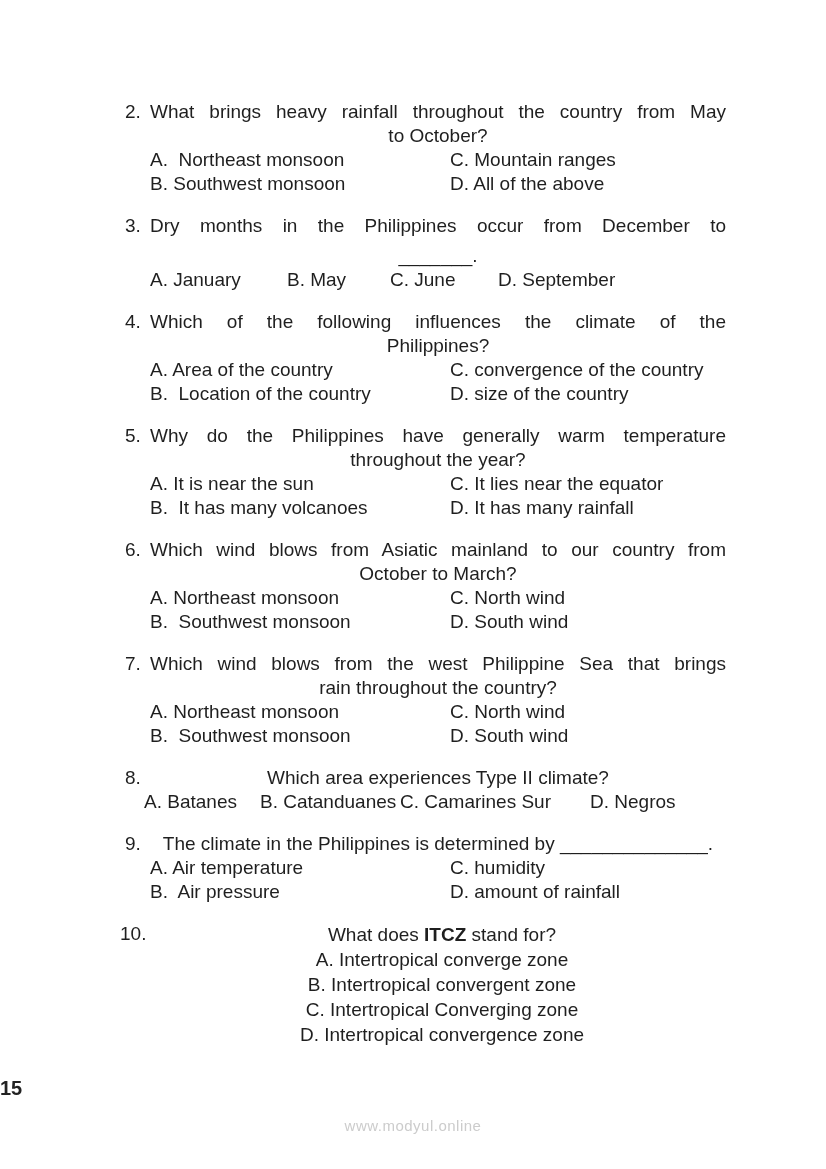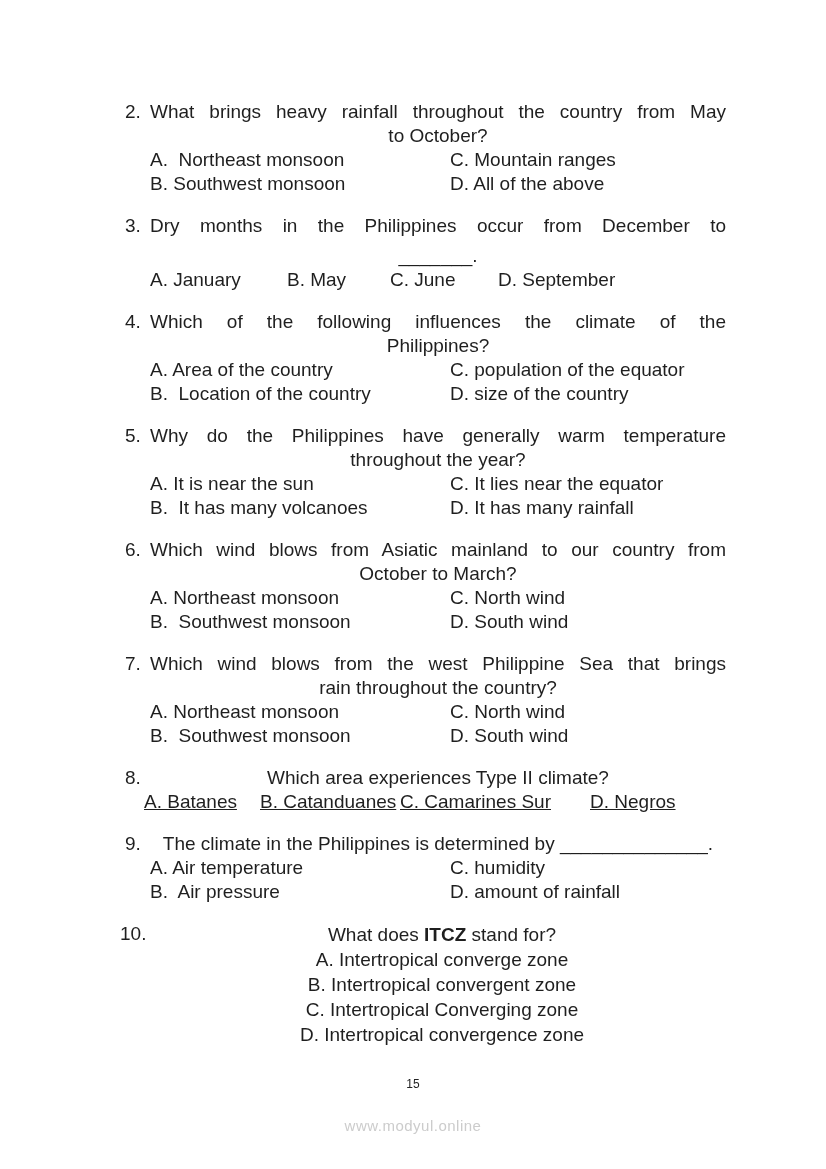--- a/index.html
+++ b/index.html
@@ -33,34 +33,33 @@
     white-space: normal;
   }
   .blankline { margin-top: 6px; }
   .optrow { display: flex; line-height: 24px; white-space: pre-wrap; }
   .optrow .c1 { width: 300px; flex-shrink: 0; }
   .optrow .c2 { flex: 1; }
   .inline-opts { display: flex; line-height: 24px; white-space: pre-wrap; }
   .inline-opts.q3 span:nth-child(1) { width: 137px; flex-shrink: 0; }
   .inline-opts.q3 span:nth-child(2) { width: 103px; flex-shrink: 0; }
   .inline-opts.q3 span:nth-child(3) { width: 108px; flex-shrink: 0; }
-  .inline-opts.q8 { margin-left: -6px; text-decoration: underline; }
+  .inline-opts.q8 { margin-left: -6px; }
   .inline-opts.q8 span:nth-child(1) { width: 116px; flex-shrink: 0; }
   .inline-opts.q8 span:nth-child(2) { width: 140px; flex-shrink: 0; }
   .inline-opts.q8 span:nth-child(3) { width: 190px; flex-shrink: 0; }
   .stack .line { line-height: 25px; }
   .b { font-weight: bold; }
   .pagenum {
     position: absolute;
     top: 1077px;
     left: 0;
     width: 100%;
-    text-align: center;
-    font-size: 12px;
-    font-weight: 400;
+    font-size: 20px;
+    font-weight: 700;
     color: #222222;
   }
   .watermark {
     position: absolute;
     top: 1117px;
     left: 0;
     width: 100%;
     text-align: center;
     font-size: 15px;
     color: #cccccc;
@@ -102,21 +101,21 @@
     </div>
   </div>
 
   <div class="q">
     <div class="qnum">4.</div>
     <div class="qbody">
       <div class="line just">Which of the following influences the climate of the</div>
       <div class="line">Philippines?</div>
       <div class="optrow">
         <span class="c1">A. Area of the country</span>
-        <span class="c2">C. population of the equator</span>
+        <span class="c2">C. convergence of the country</span>
       </div>
       <div class="optrow">
         <span class="c1">B.  Location of the country</span>
         <span class="c2">D. size of the country</span>
       </div>
     </div>
   </div>
 
   <div class="q">
     <div class="qnum">5.</div>

